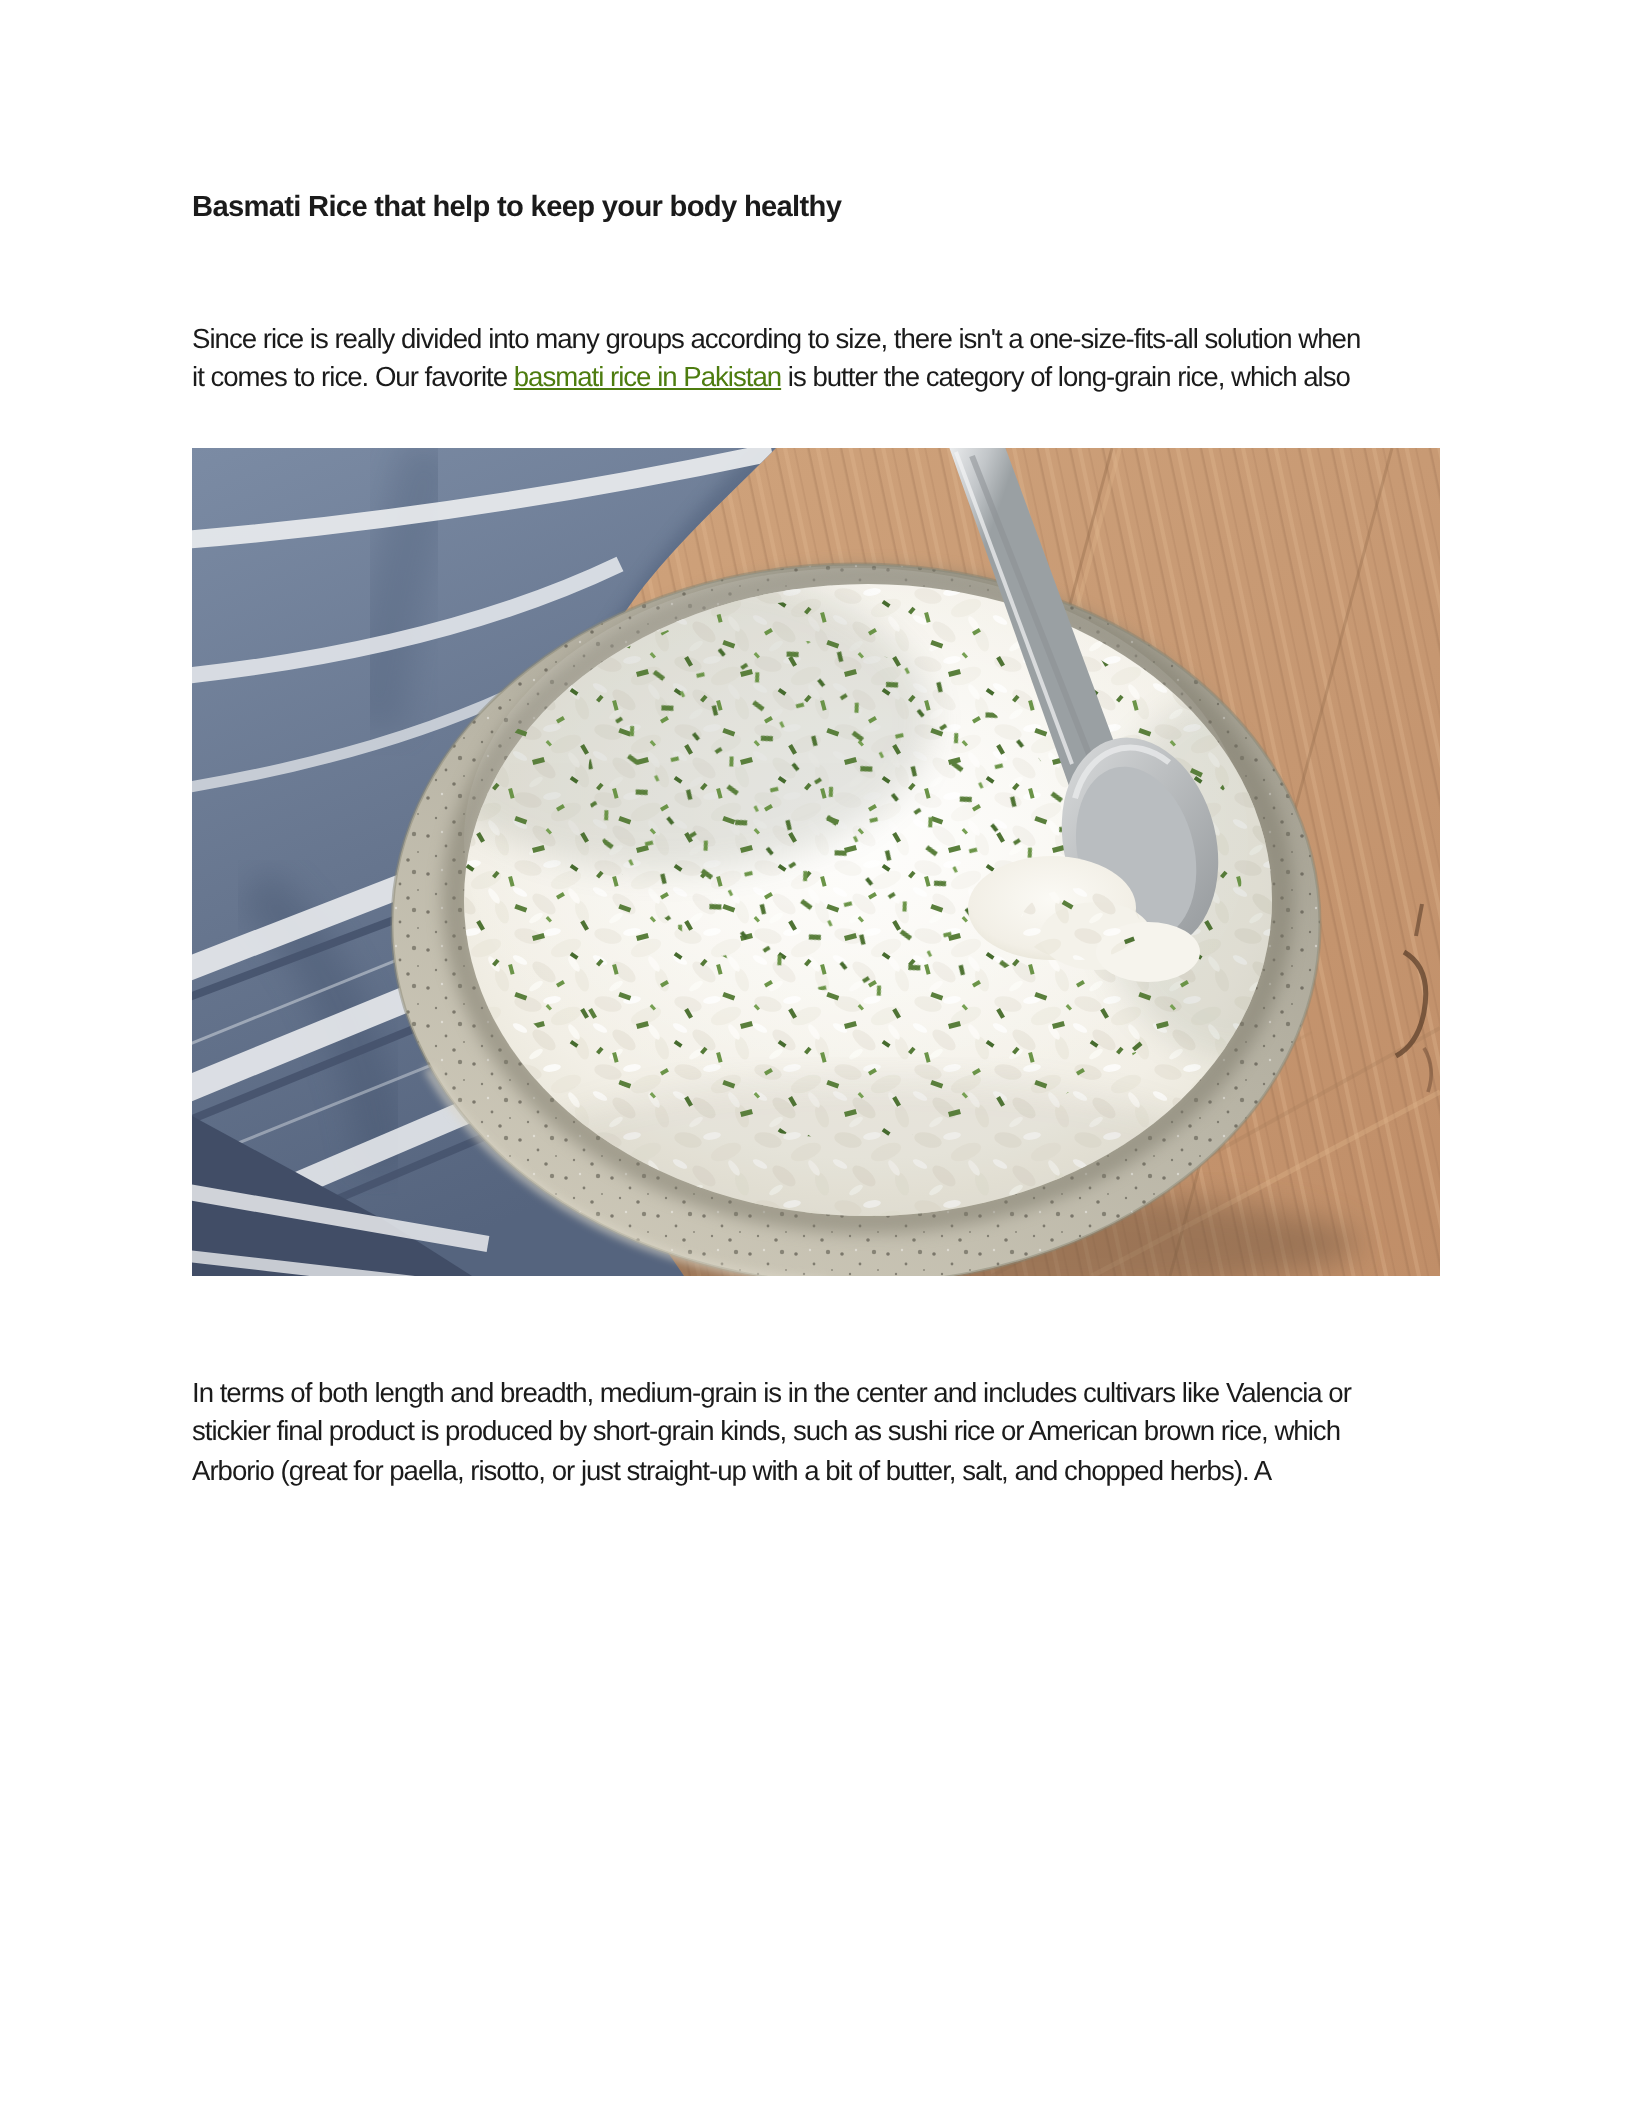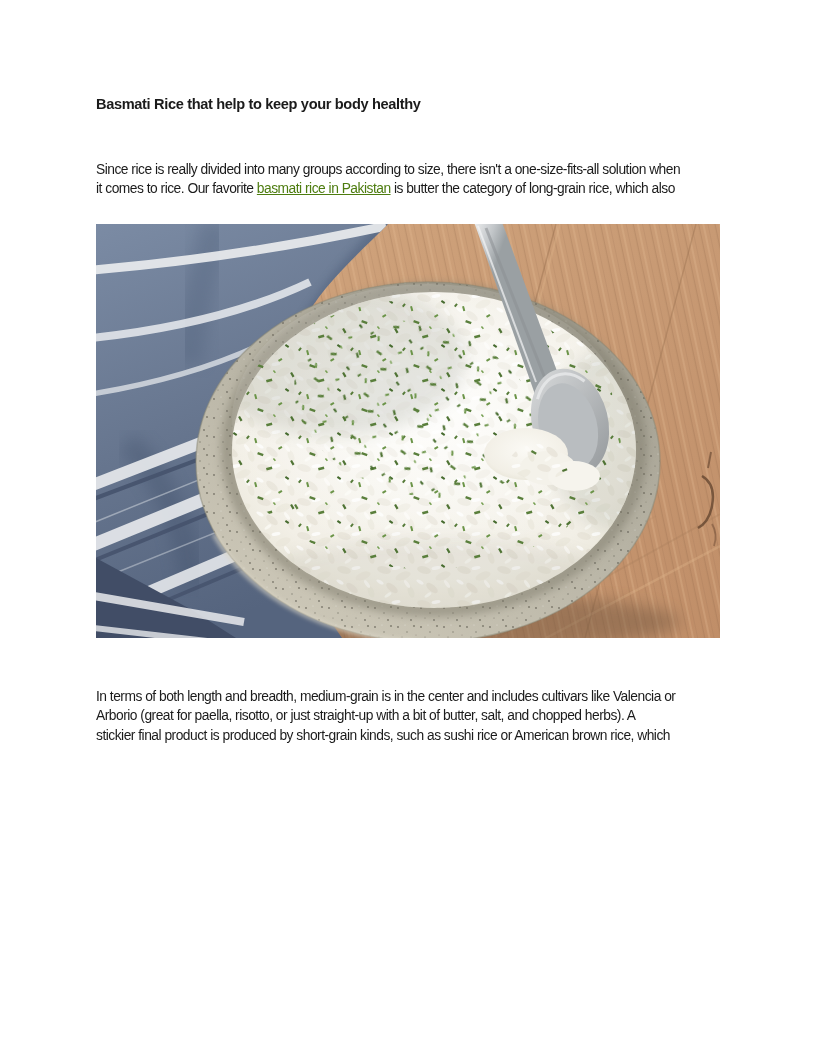--- a/index.html
+++ b/index.html
@@ -206,17 +206,17 @@
         <ellipse cx="478" cy="252" rx="26" ry="15" fill="#f6f4ed"></ellipse>
         <ellipse cx="444" cy="238" rx="30" ry="18" fill="url(#riceTex)" opacity="0.85"></ellipse>
         <rect x="436" y="226" width="5.5" height="2.3" fill="#5a7f3c" transform="rotate(30 436 226)"></rect>
         <rect x="466" y="246" width="5" height="2.2" fill="#4f7334" transform="rotate(-20 466 246)"></rect>
       </g>
     </svg>
   </figure>
 
   <div class="para para2">
     <div class="line">In terms of both length and breadth, medium-grain is in the center and includes cultivars like Valencia or</div>
+    <div class="line">stickier final product is produced by short-grain kinds, such as sushi rice or American brown rice, which</div>
     <div class="line">Arborio (great for paella, risotto, or just straight-up with a bit of butter, salt, and chopped herbs). A</div>
-    <div class="line">stickier final product is produced by short-grain kinds, such as sushi rice or American brown rice, which</div>
   </div>
 
 </div>
 
 </body></html>

